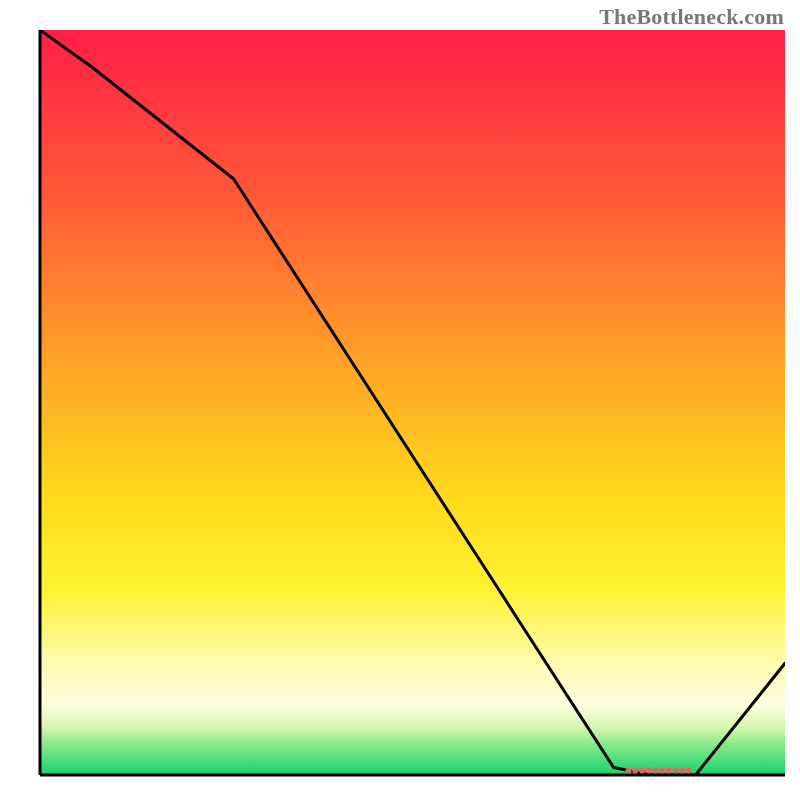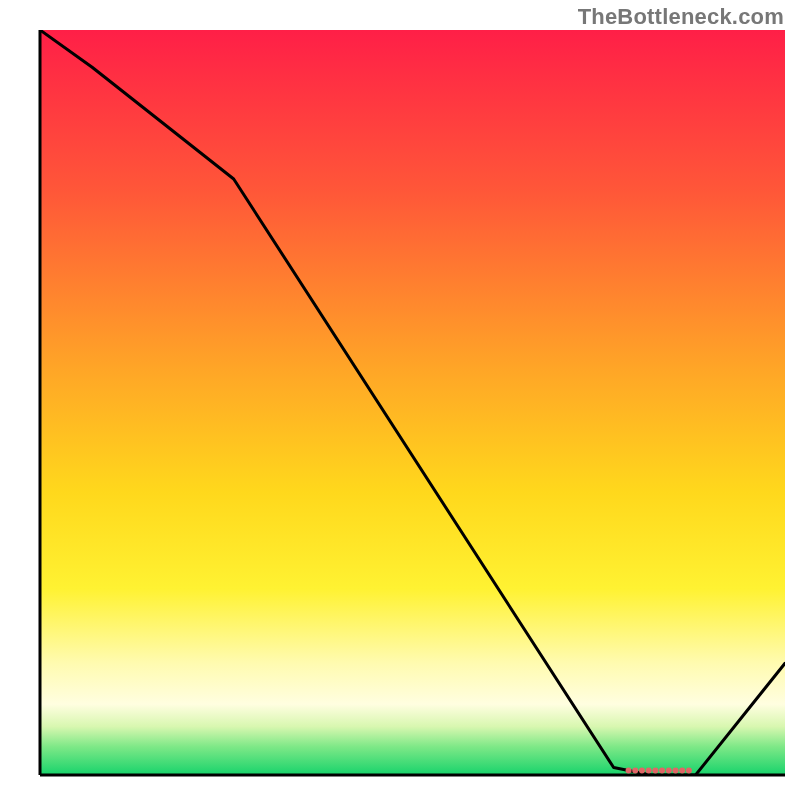--- a/index.html
+++ b/index.html
@@ -8,20 +8,21 @@
     width: 800px;
     height: 800px;
     background: #fff;
     font-family: Arial, Helvetica, sans-serif;
     overflow: hidden;
   }
   #page {
     position: relative;
     width: 800px;
     height: 660px;
+    font-family: Liberation Serif, serif;
   }
   #watermark {
     position: absolute;
     top: 4px;
     right: 16px;
     font-size: 22px;
     font-weight: 700;
     color: #777;
     letter-spacing: 0.2px;
     z-index: 10;

